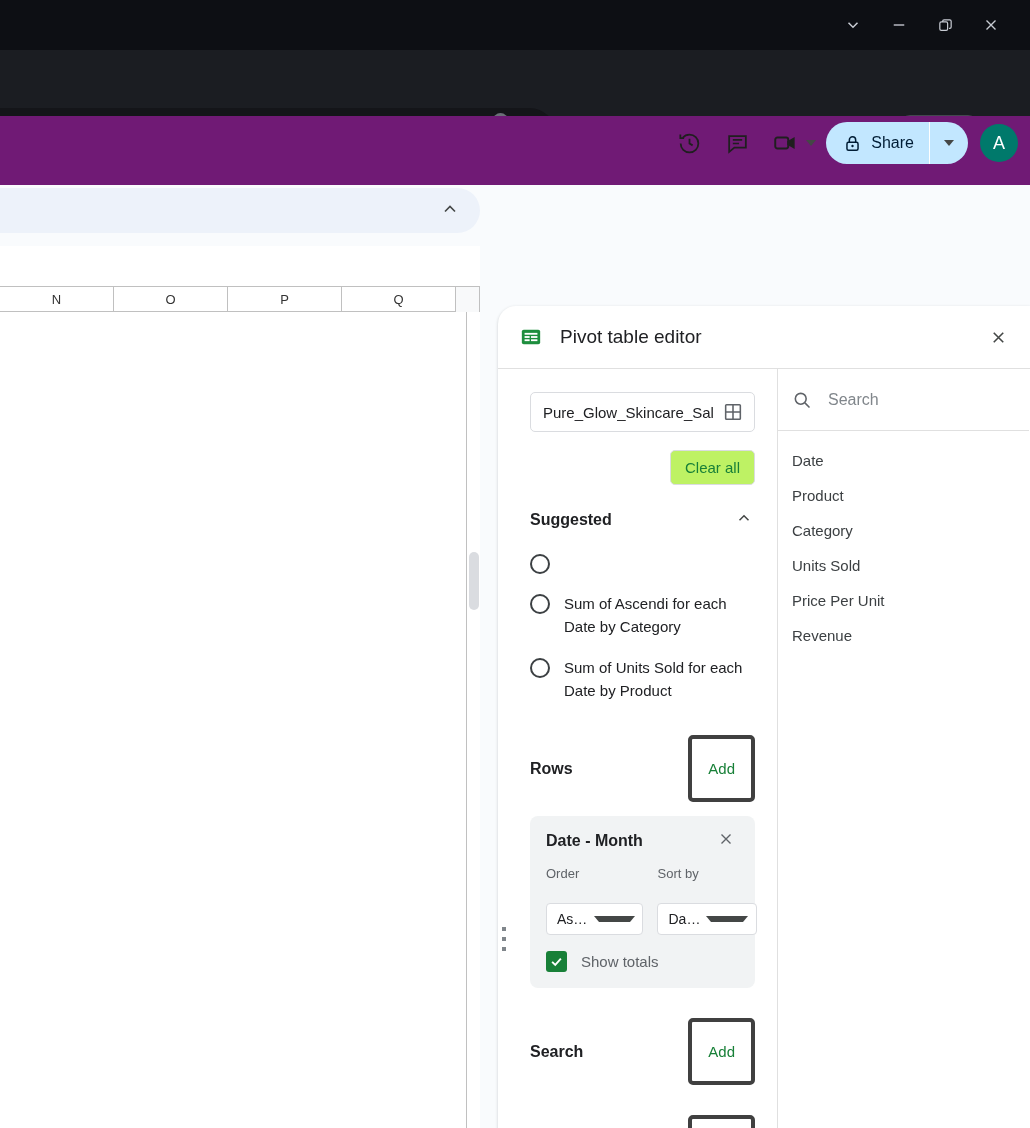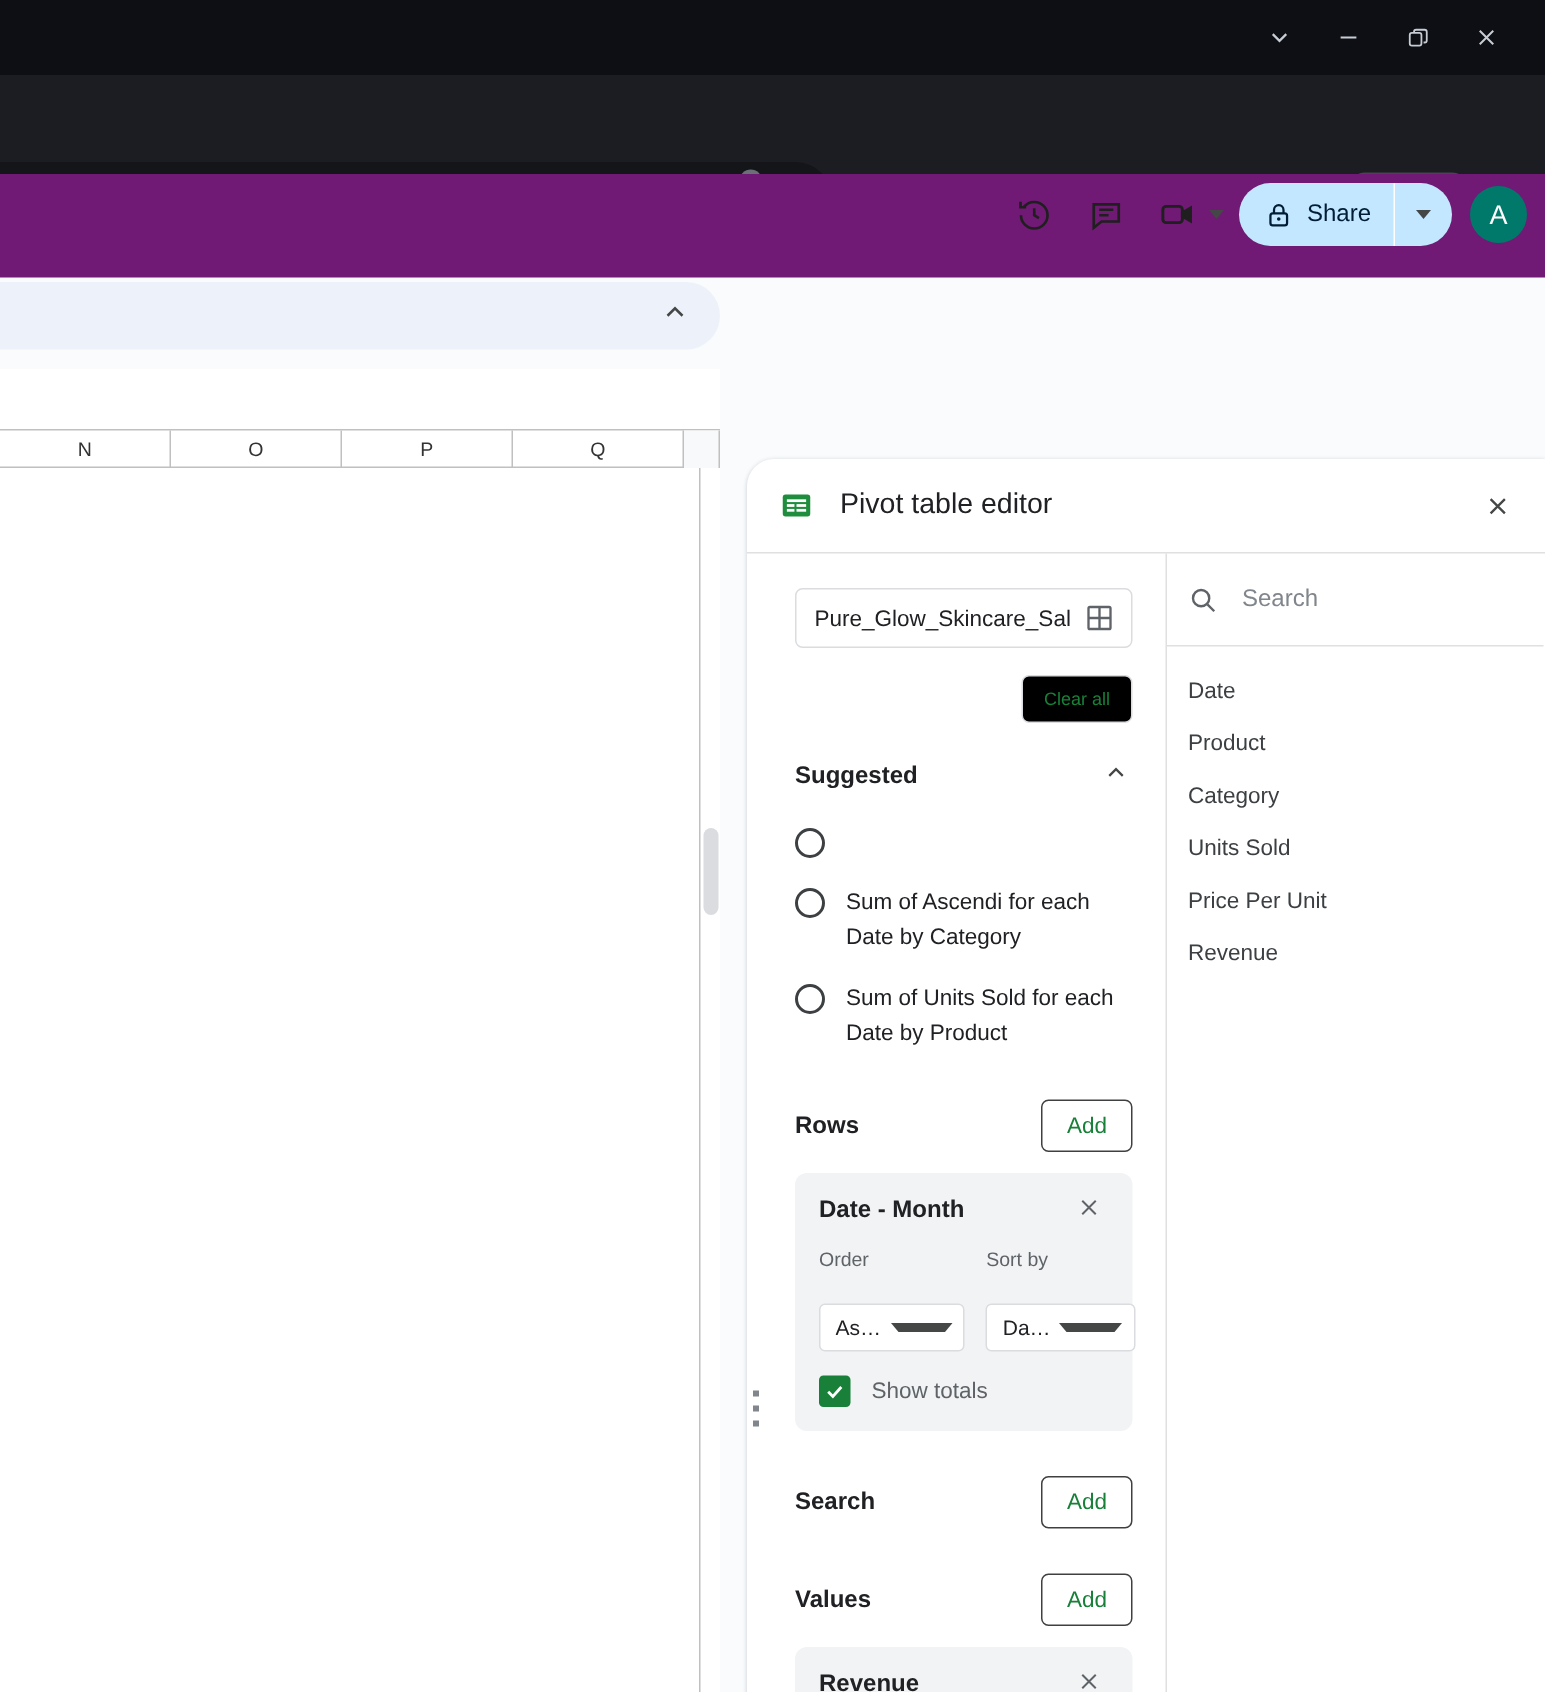--- a/index.html
+++ b/index.html
@@ -206,32 +206,32 @@
   }
   .range-text {
     flex: 1; font-size: 15px; color: #202124;
     white-space: nowrap; overflow: hidden;
   }
   .range-icon { width: 22px; height: 22px; color: #5f6368; }
 
   .clearall-row { display: flex; justify-content: flex-end; padding-top: 18px; }
   .clear-all {
     border: 1px solid #dadce0; border-radius: 5px;
-    padding: 8px 14px; font-size: 12px; color: #188038; background: #000000;
+    padding: 8px 14px; font-size: 15px; color: #188038; background: #bef264;
   }
 
   .section-row {
     display: flex; align-items: center; justify-content: space-between;
     padding-top: 24px;
   }
   .section-title { font-size: 16px; color: #202124; font-weight: bold; }
   .collapse-chev { color: #444746; padding-right: 2px; }
   .add-btn {
-    border: 1px solid #404040; border-radius: 5px;
-    padding: 8px 16px; font-size: 15px; color: #188038; background: #ffffff;
+    border: 4px solid #404040; border-radius: 5px;
+    padding: 21px 16px; font-size: 15px; color: #188038; background: #ffffff;
   }
 
   .suggest-list { padding-top: 12px; }
   .suggest-item { display: flex; align-items: flex-start; gap: 14px; padding: 9px 0; }
   .radio {
     width: 20px; height: 20px; border-radius: 50%;
     border: 2px solid #3c4043; flex: 0 0 20px; margin-top: 2px;
   }
   .suggest-label { font-size: 15px; color: #202124; line-height: 23px; }
 

